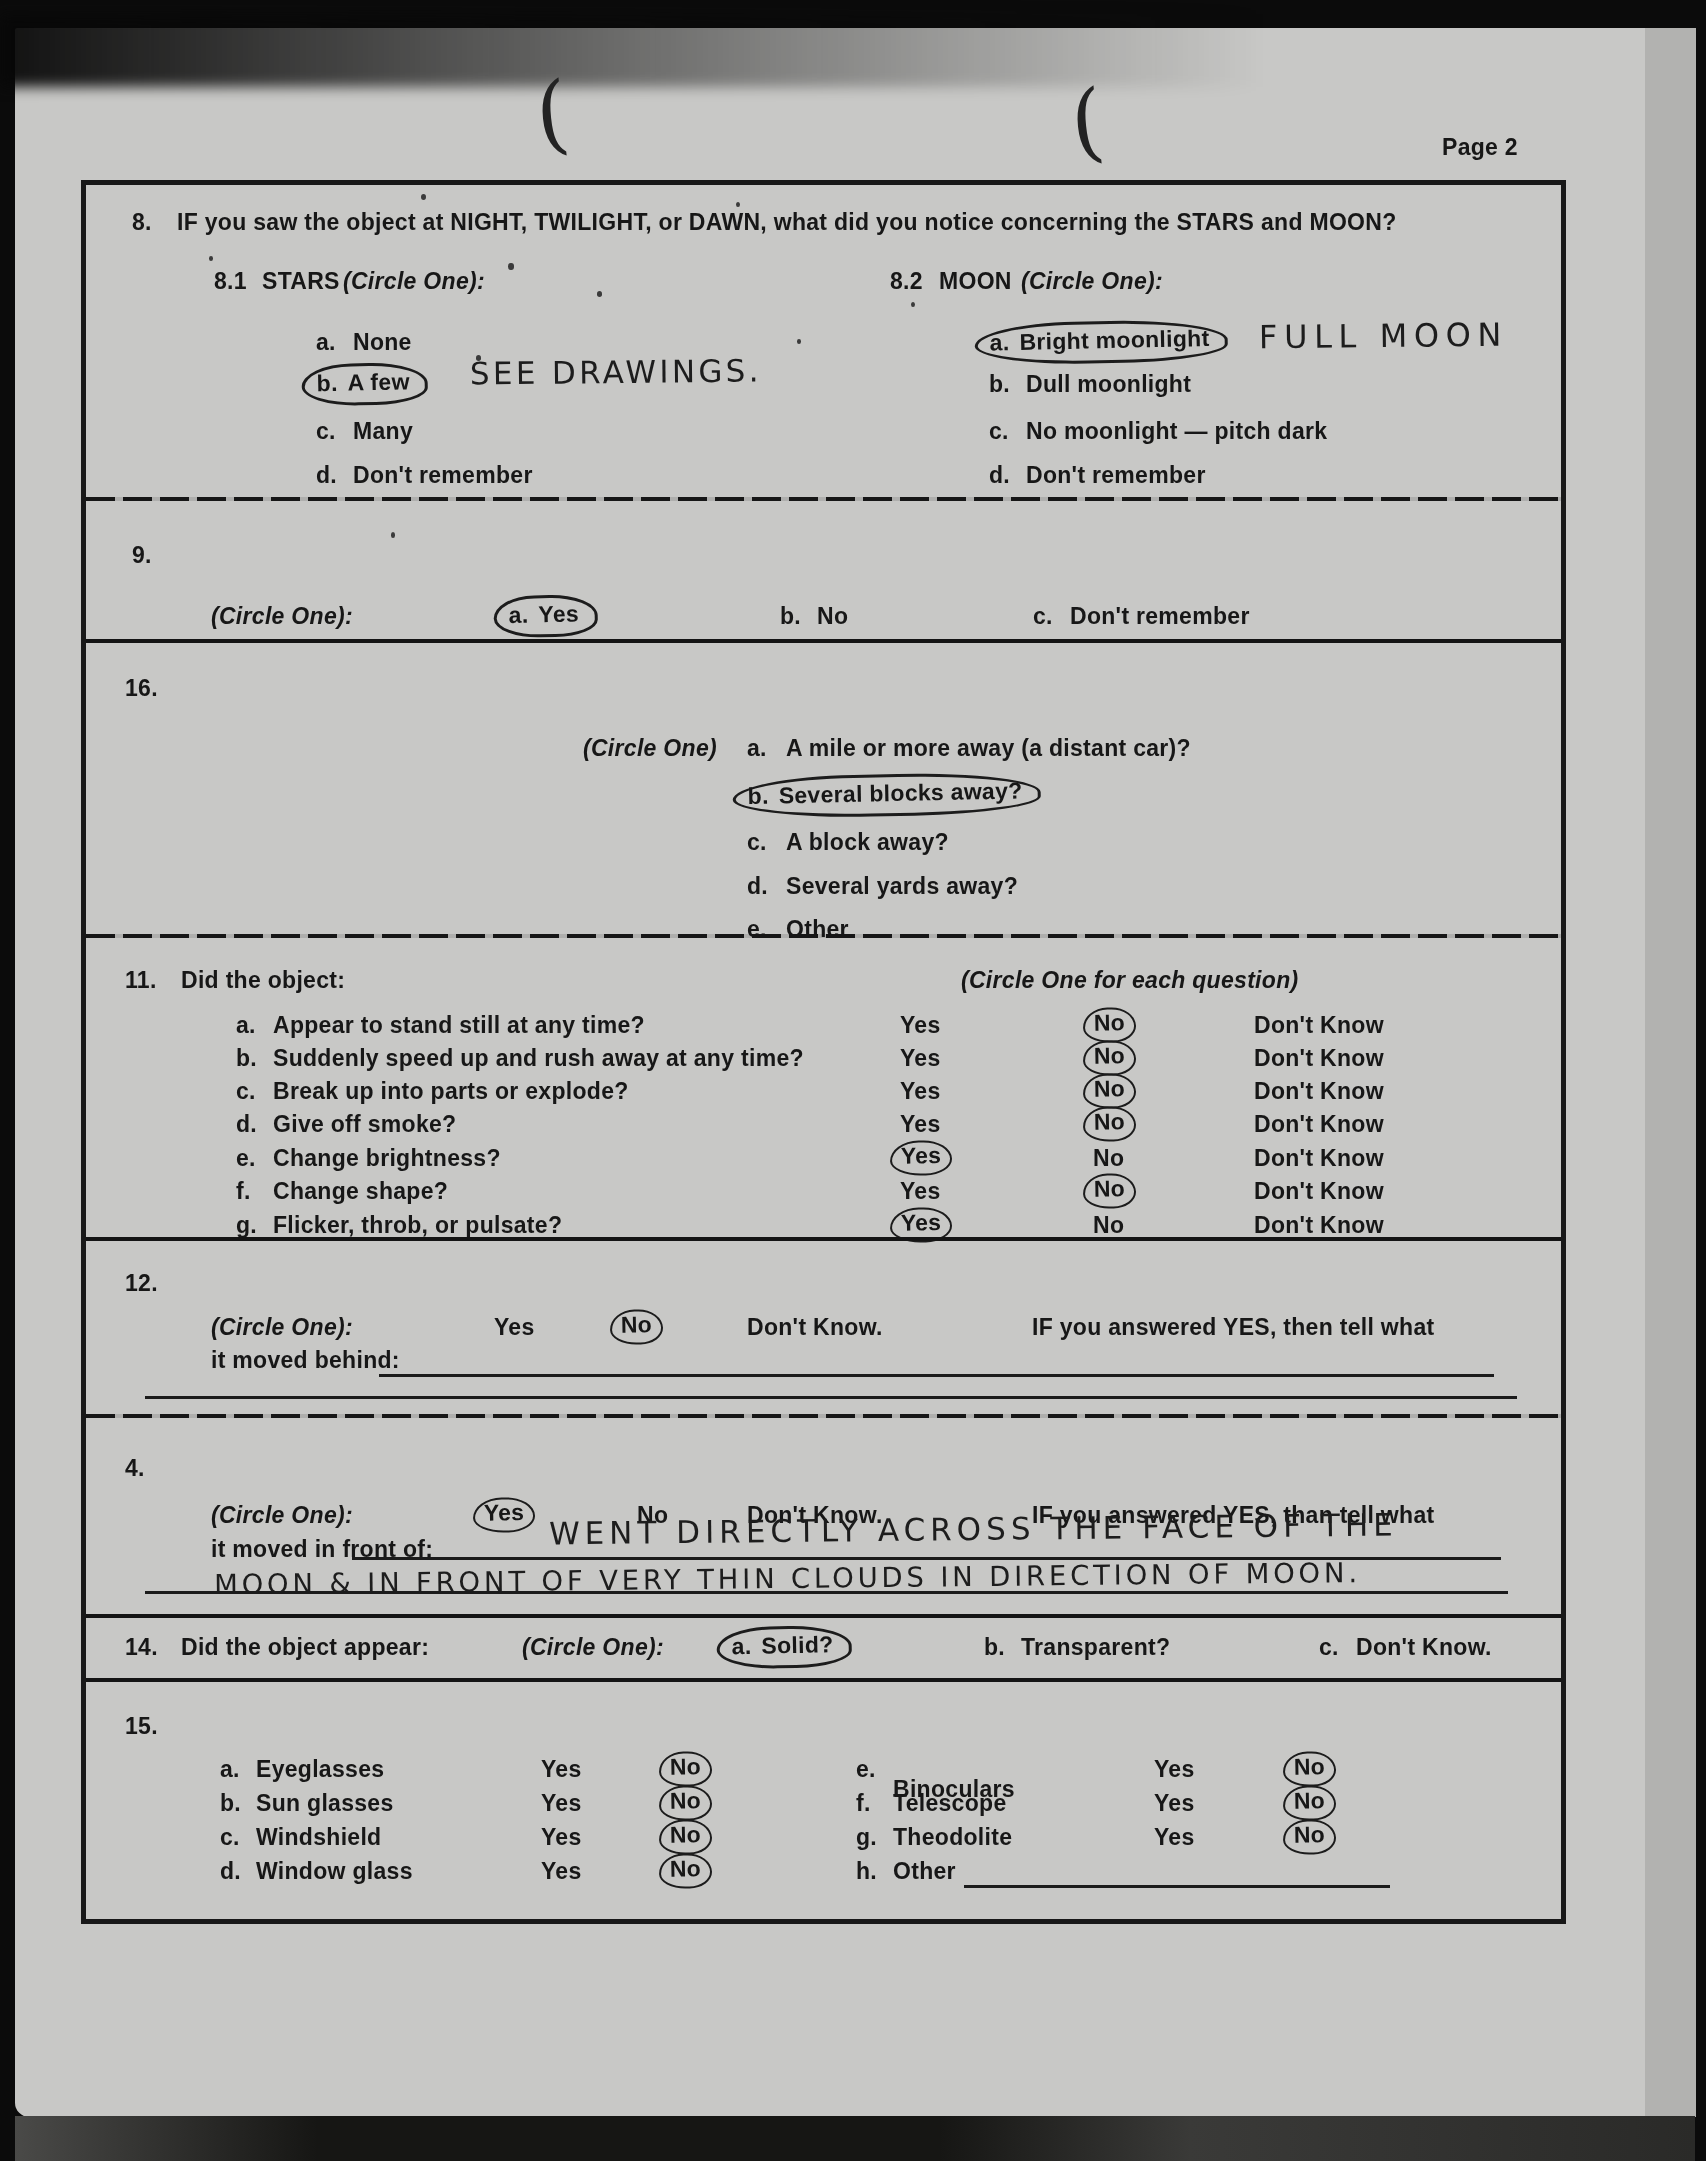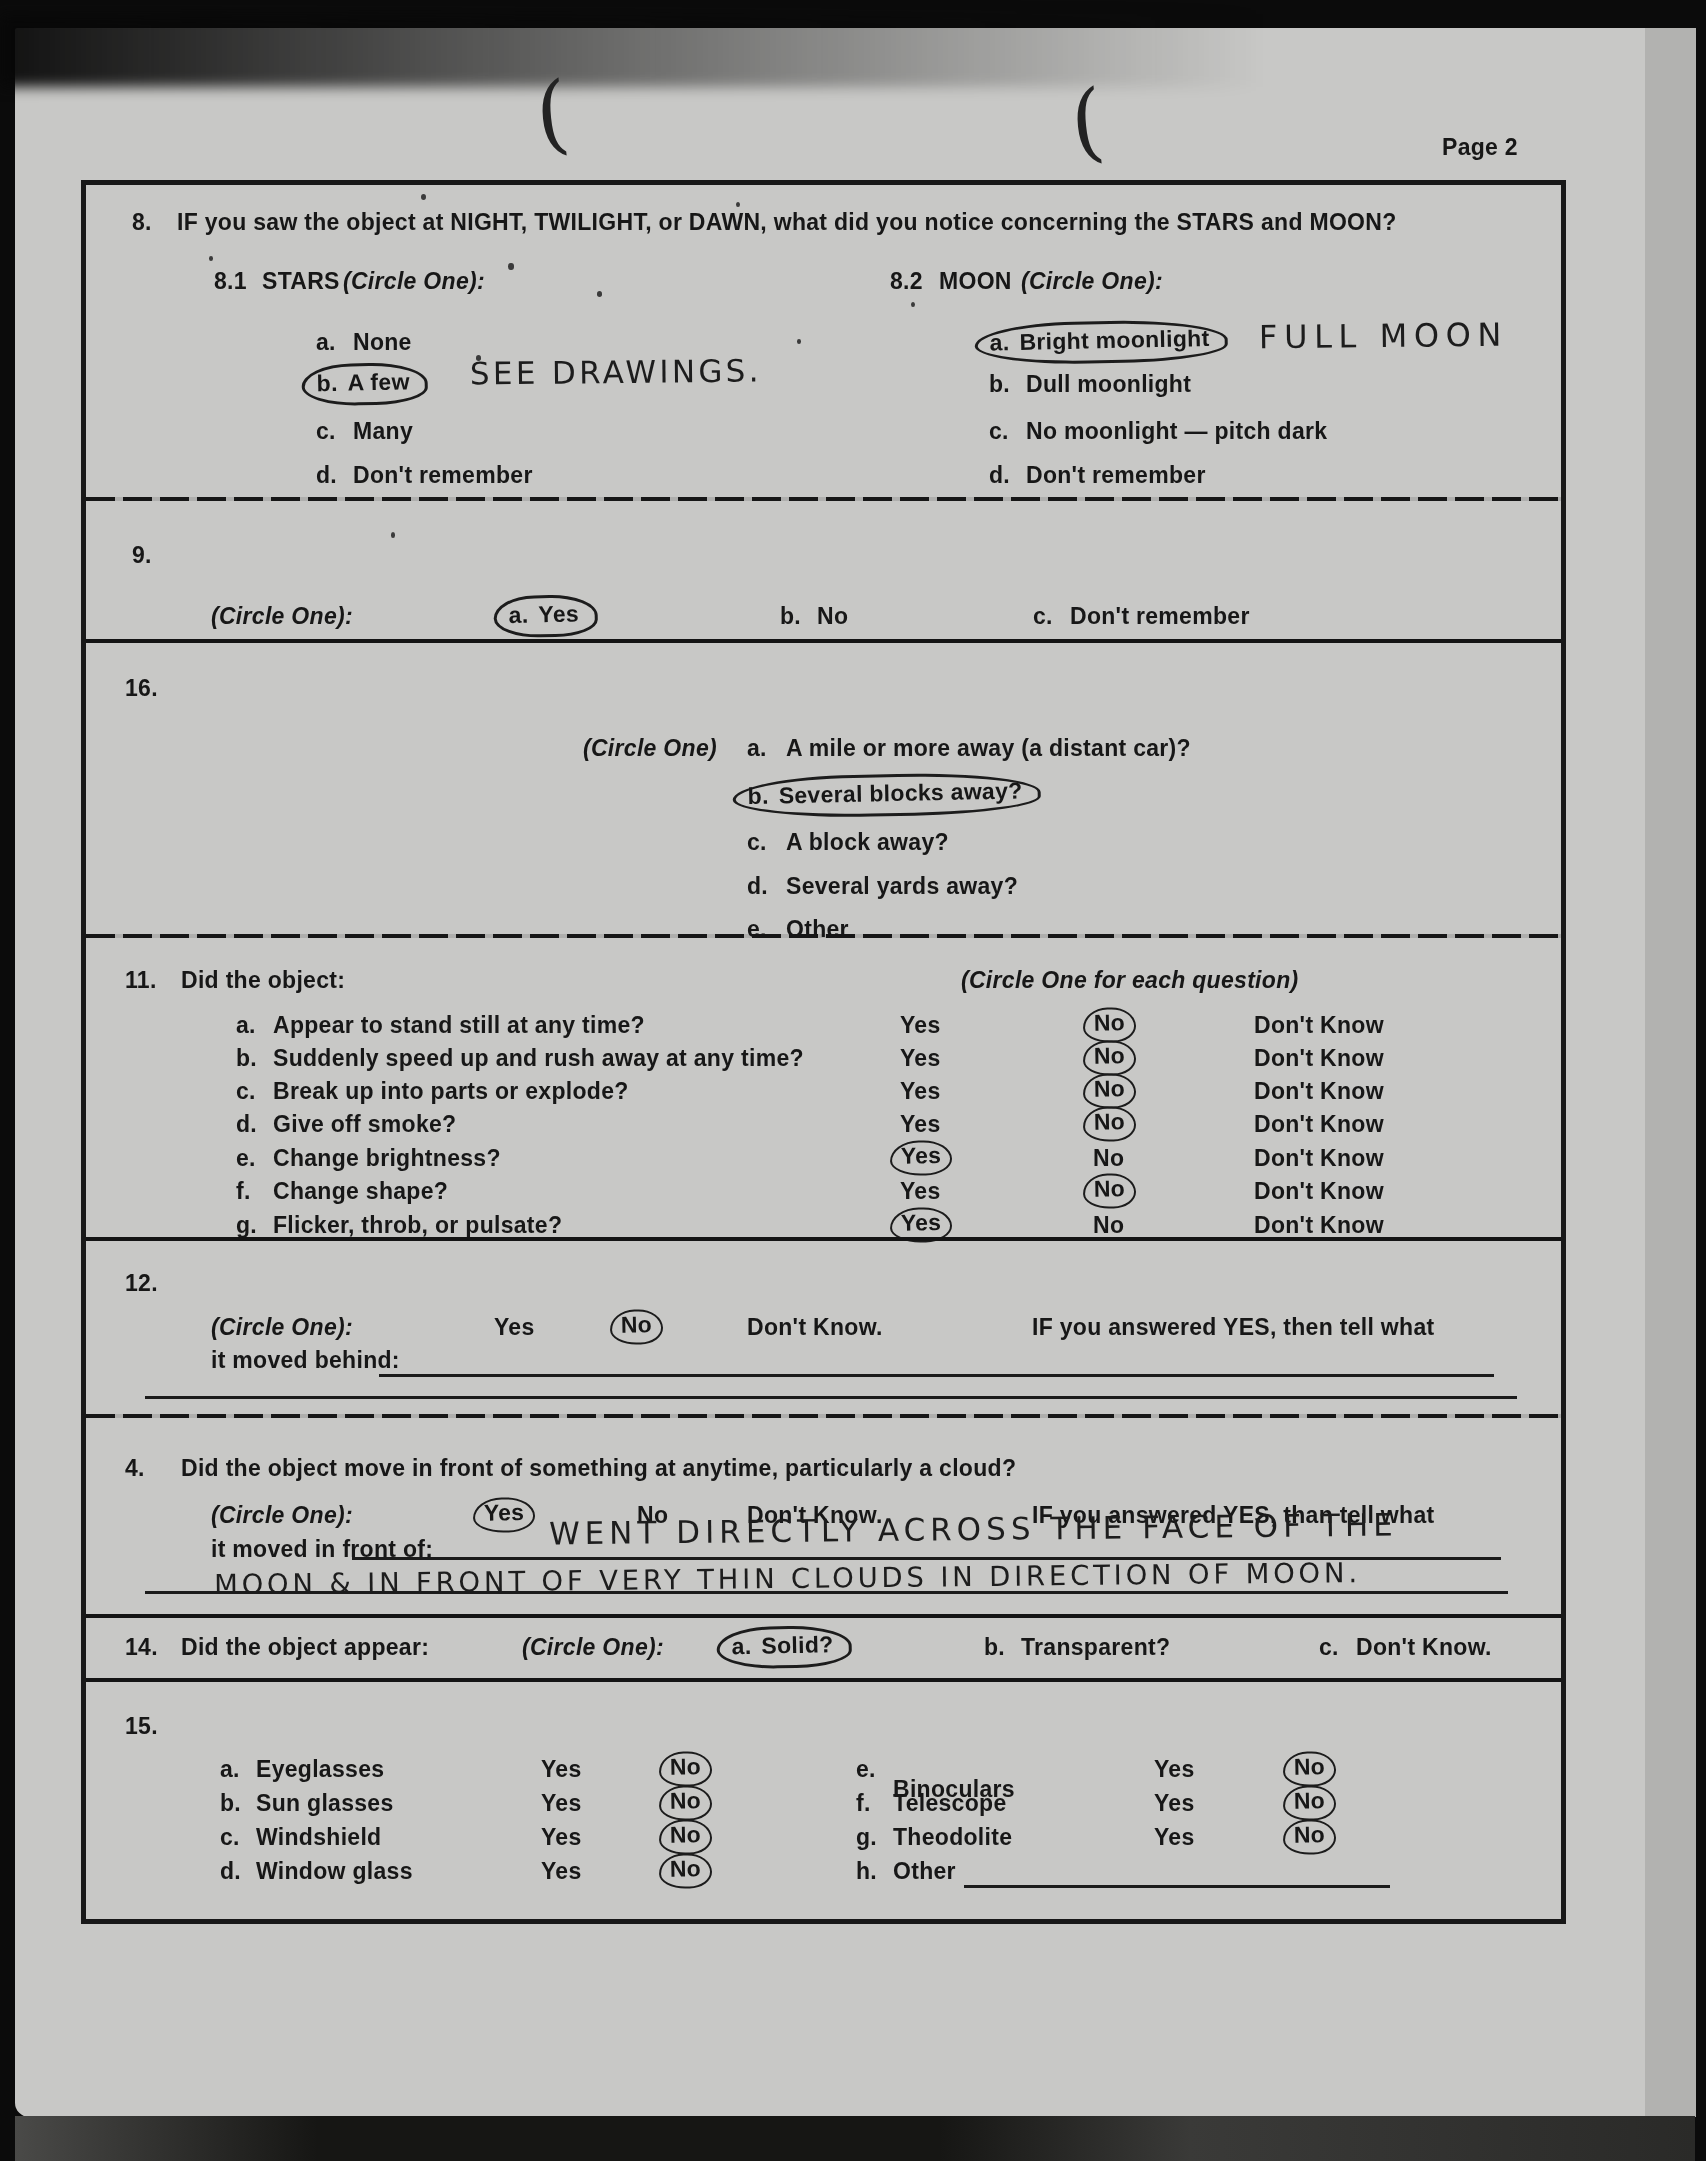--- a/index.html
+++ b/index.html
@@ -178,21 +178,20 @@
     <span class="t circ-sm" style="left:534px;top:1130px;">No</span>
     <span class="t" style="left:661px;top:1130px;">Don't Know.</span>
     <span class="t" style="left:946px;top:1130px;">IF you answered YES, then tell what</span>
     <span class="t" style="left:125px;top:1163px;">it moved behind:</span>
     <div class="rule" style="left:293px;top:1189px;width:1115px;"></div>
     <div class="rule" style="left:59px;top:1211px;width:1372px;"></div>
 
     <div class="sep-dash" style="top:1229px;"></div>
 
     <span class="t" style="left:39px;top:1271px;">4.</span>
-    <span class="t" style="left:95px;top:1271px;">Did the object move in front of something at anytime, particularly a cloud?</span>
     <span class="t it" style="left:125px;top:1318px;">(Circle One):</span>
     <span class="t circ-sm" style="left:397px;top:1318px;">Yes</span>
     <span class="t" style="left:551px;top:1318px;">No</span>
     <span class="t" style="left:661px;top:1318px;">Don't Know.</span>
     <span class="t" style="left:946px;top:1318px;">IF you answered YES, than tell what</span>
     <span class="t" style="left:125px;top:1352px;">it moved in front of:</span>
     <span class="hw" style="left:463px;top:1326px;font-size:31px;letter-spacing:5px;">WENT DIRECTLY ACROSS THE FACE OF THE</span>
     <div class="rule" style="left:266px;top:1372px;width:1149px;"></div>
     <span class="hw" style="left:128px;top:1377px;font-size:27.5px;letter-spacing:3.8px;">MOON &amp; IN FRONT OF VERY THIN CLOUDS IN DIRECTION OF MOON.</span>
     <div class="rule" style="left:59px;top:1406px;width:1363px;"></div>

